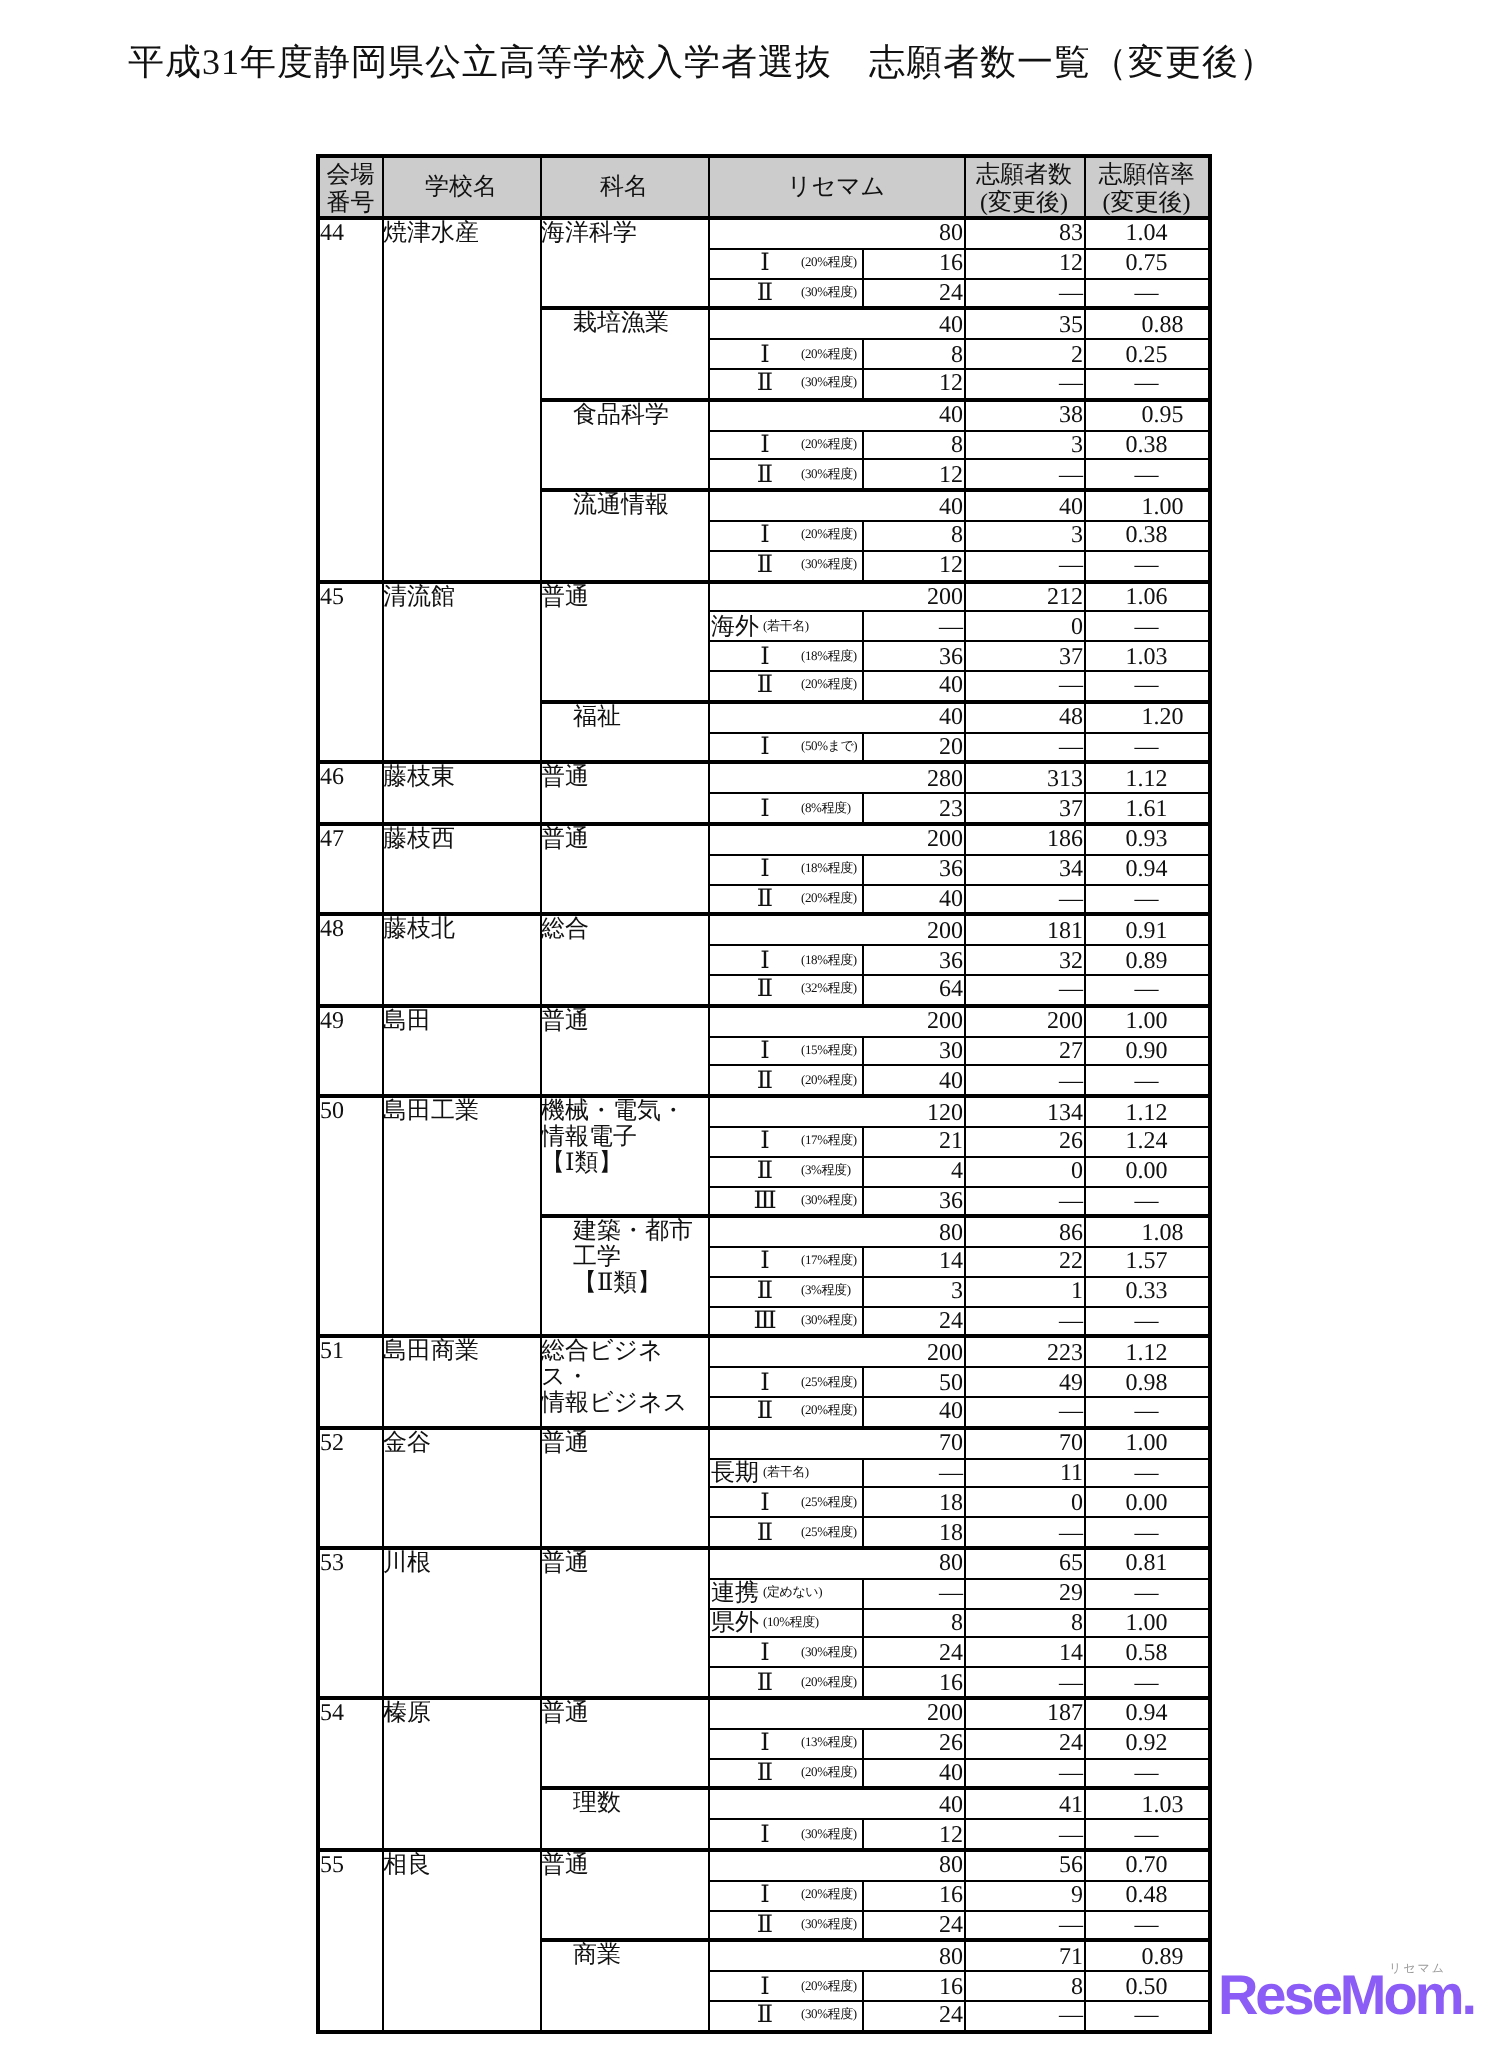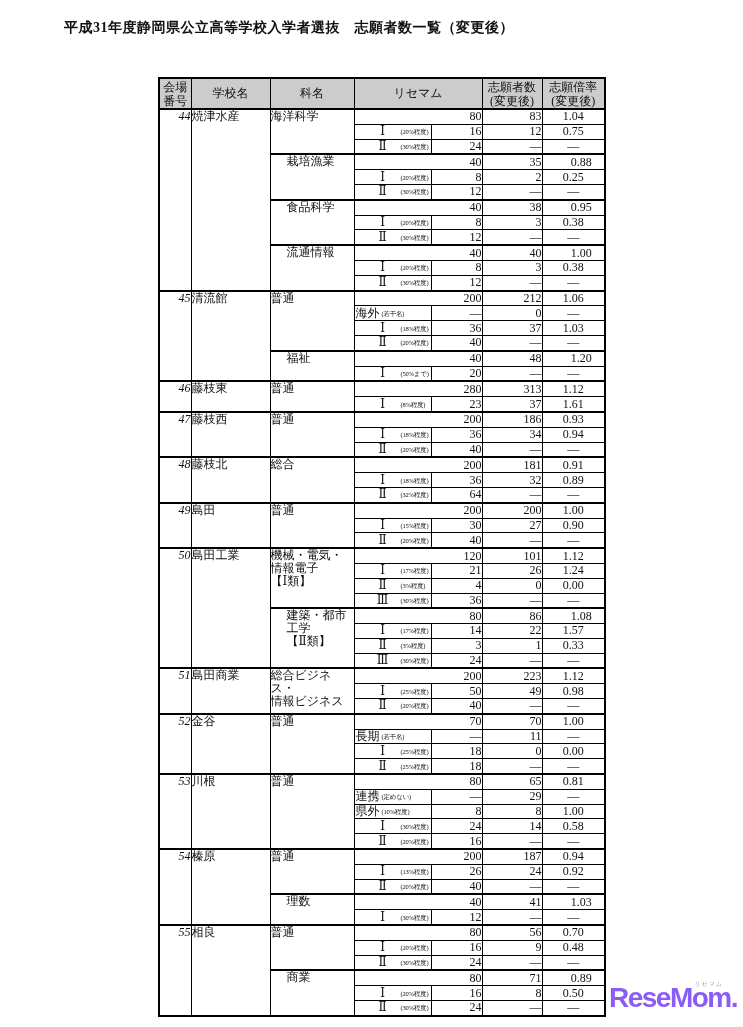--- a/index.html
+++ b/index.html
@@ -2,41 +2,41 @@
 <html><head>
 <meta charset="utf-8">
 <style>
   html,body{margin:0;padding:0;background:#fff;}
   .doc{
     position:relative;width:743px;height:1027px;background:#ffffff;
     font-family:"Liberation Serif","DejaVu Serif",serif;color:#111;overflow:hidden;
   }
   .title{
     position:absolute;left:64px;top:19px;
-    font-size:14px;font-weight:bold;letter-spacing:0.5px;white-space:nowrap;
+    font-size:18px;font-weight:normal;letter-spacing:0.5px;white-space:nowrap;
   }
   table.main{
     position:absolute;left:158px;top:77px;
     border-collapse:collapse;table-layout:fixed;
     border:2px solid #000;
   }
   table.main th, table.main td{
     border:1px solid #000;
     font-size:12px;line-height:13px;padding:0;
     overflow:hidden;
   }
   thead th{
     background:#cccccc;height:29px;text-align:center;vertical-align:middle;
     font-weight:normal;border-bottom:2px solid #000;
   }
   thead th .two{white-space:pre-line;display:block;line-height:14px;}
   tbody td{height:13.8px;vertical-align:middle;background:#fff;}
   tr.school-start td{border-top:2px solid #000;}
   tr.dept-start td{border-top:2px solid #000;padding-left:16px;}
-  td.venue{text-align:right;vertical-align:top;padding-top:1px;font-style:italic;}
+  td.venue{text-align:left;vertical-align:top;padding-top:1px;}
   td.school{text-align:left;vertical-align:top;padding:1px 0 0 3px;}
   td.dept{text-align:left;vertical-align:top;padding:1px 0 0 3px;white-space:pre-line;line-height:14.5px;}
   td.cap-total{text-align:right;padding-right:7px;}
   td.cap-val{text-align:right;padding-right:7px;}
   td.apps{text-align:right;padding-right:10px;}
   td.ratio{text-align:center;padding-right:6px;}
   td.sub-label{padding:0;}
   td.sub-label .wrap{display:flex;align-items:center;height:100%;}
   .sub-name{white-space:nowrap;}
   .sub-name.roman{margin-left:12px;width:32px;text-align:center;flex:0 0 auto;}
@@ -371,21 +371,21 @@
           <td class="apps">—</td>
           <td class="ratio">—</td>
         </tr>
         <tr class="school-start">
           <td class="venue" rowspan="8">50</td>
           <td class="school" rowspan="8">島田工業</td>
           <td class="dept" rowspan="4">機械・電気・
 情報電子
 【Ⅰ類】</td>
           <td class="cap-total" colspan="2">120</td>
-          <td class="apps">101</td>
+          <td class="apps">134</td>
           <td class="ratio">1.12</td>
         </tr>
         <tr>
           <td class="sub-label">
             <div class="wrap">
               <span class="sub-name roman">Ⅰ</span>
               <span class="sub-note">(17%程度)</span>
             </div>
           </td>
           <td class="cap-val">21</td>

